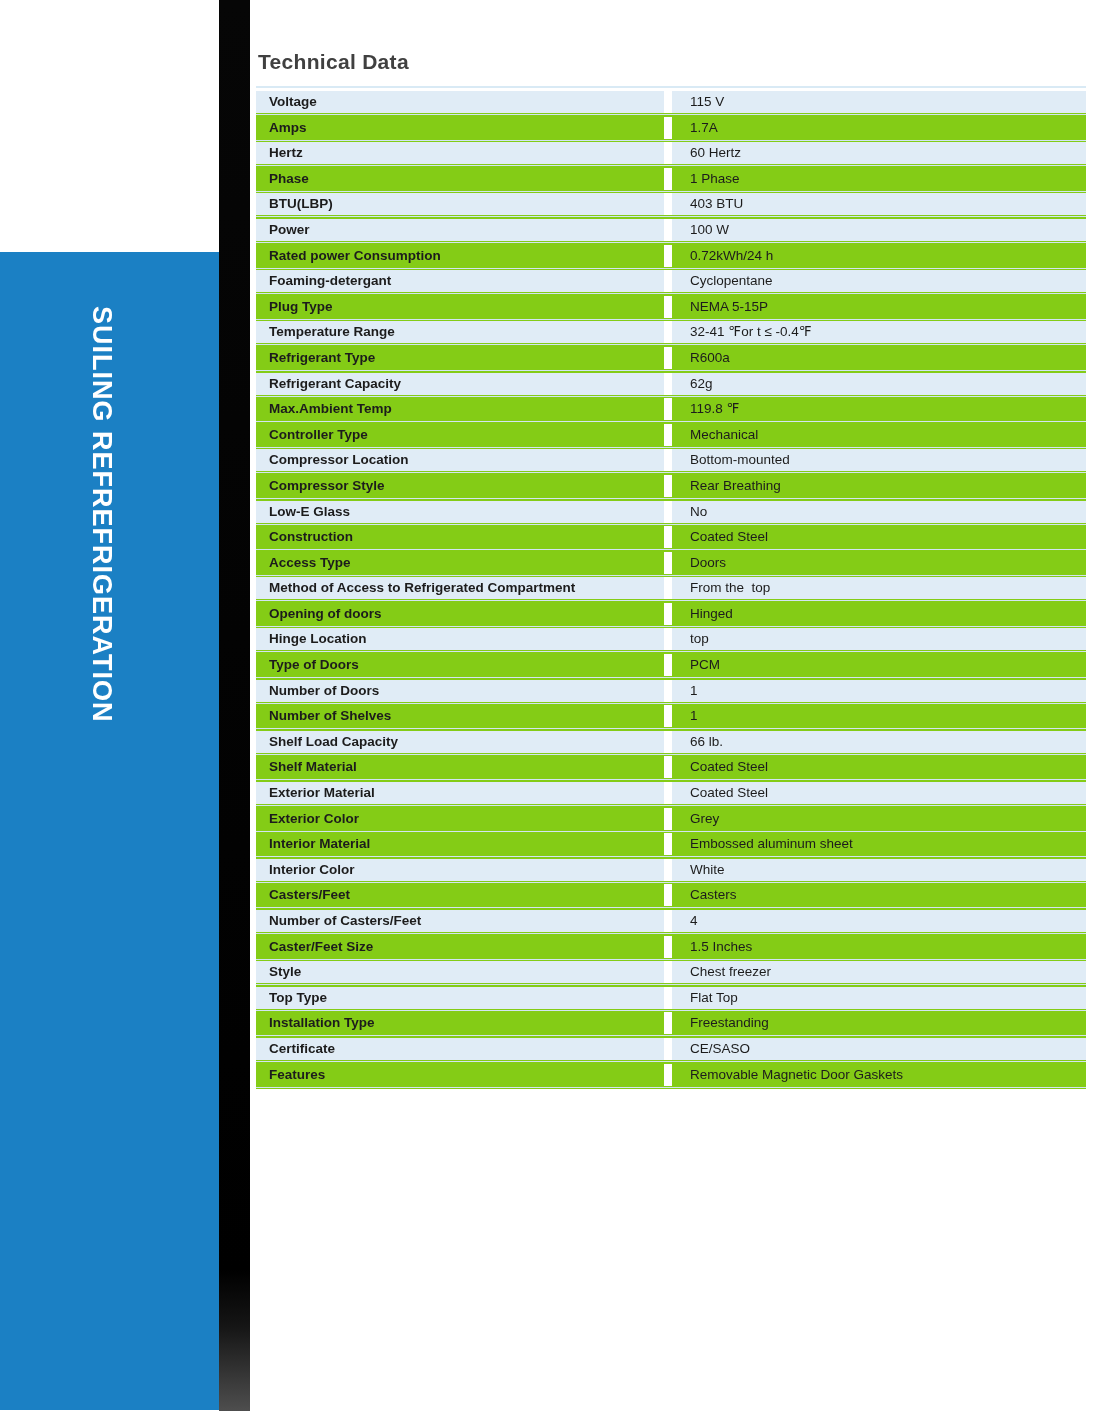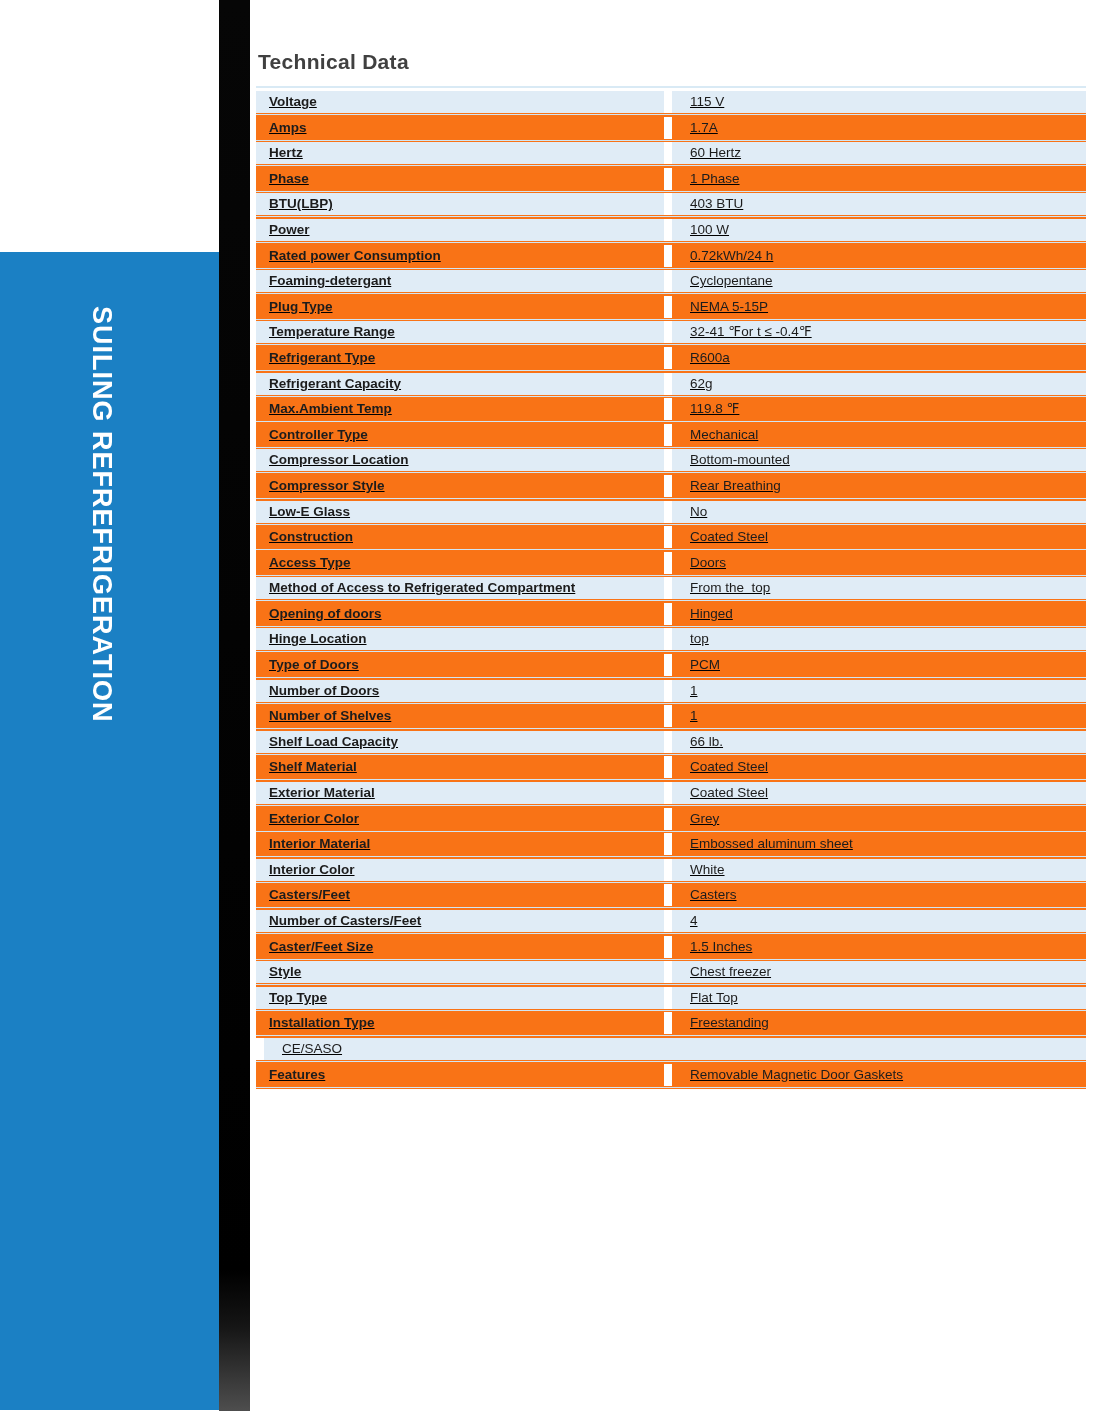--- a/index.html
+++ b/index.html
@@ -61,22 +61,21 @@
 
   .spec-table {
     width: 830px;
     border-top: 2px solid #d9eaf5;
     padding-top: 3px;
   }
   .row {
     position: relative;
     height: 25.6px;
     display: flex;
-    background: #f97316;
-    text-decoration: underline;
+    background: #84cc16;
   }
   .row::after {
     content: "";
     position: absolute;
     left: 0;
     right: 0;
     bottom: 1.6px;
     height: 1px;
     background: #d2e5f2;
   }
@@ -295,20 +294,21 @@
         <div class="cell label-cell">Top Type</div>
         <div class="cell gap-cell"></div>
         <div class="cell value-cell">Flat Top</div>
       </div>
       <div class="row">
         <div class="cell label-cell">Installation Type</div>
         <div class="cell gap-cell"></div>
         <div class="cell value-cell">Freestanding</div>
       </div>
       <div class="row b">
+        <div class="cell label-cell">Certificate</div>
         <div class="cell gap-cell"></div>
         <div class="cell value-cell">CE/SASO</div>
       </div>
       <div class="row">
         <div class="cell label-cell">Features</div>
         <div class="cell gap-cell"></div>
         <div class="cell value-cell">Removable Magnetic Door Gaskets</div>
       </div>
     </div>
 </div>

